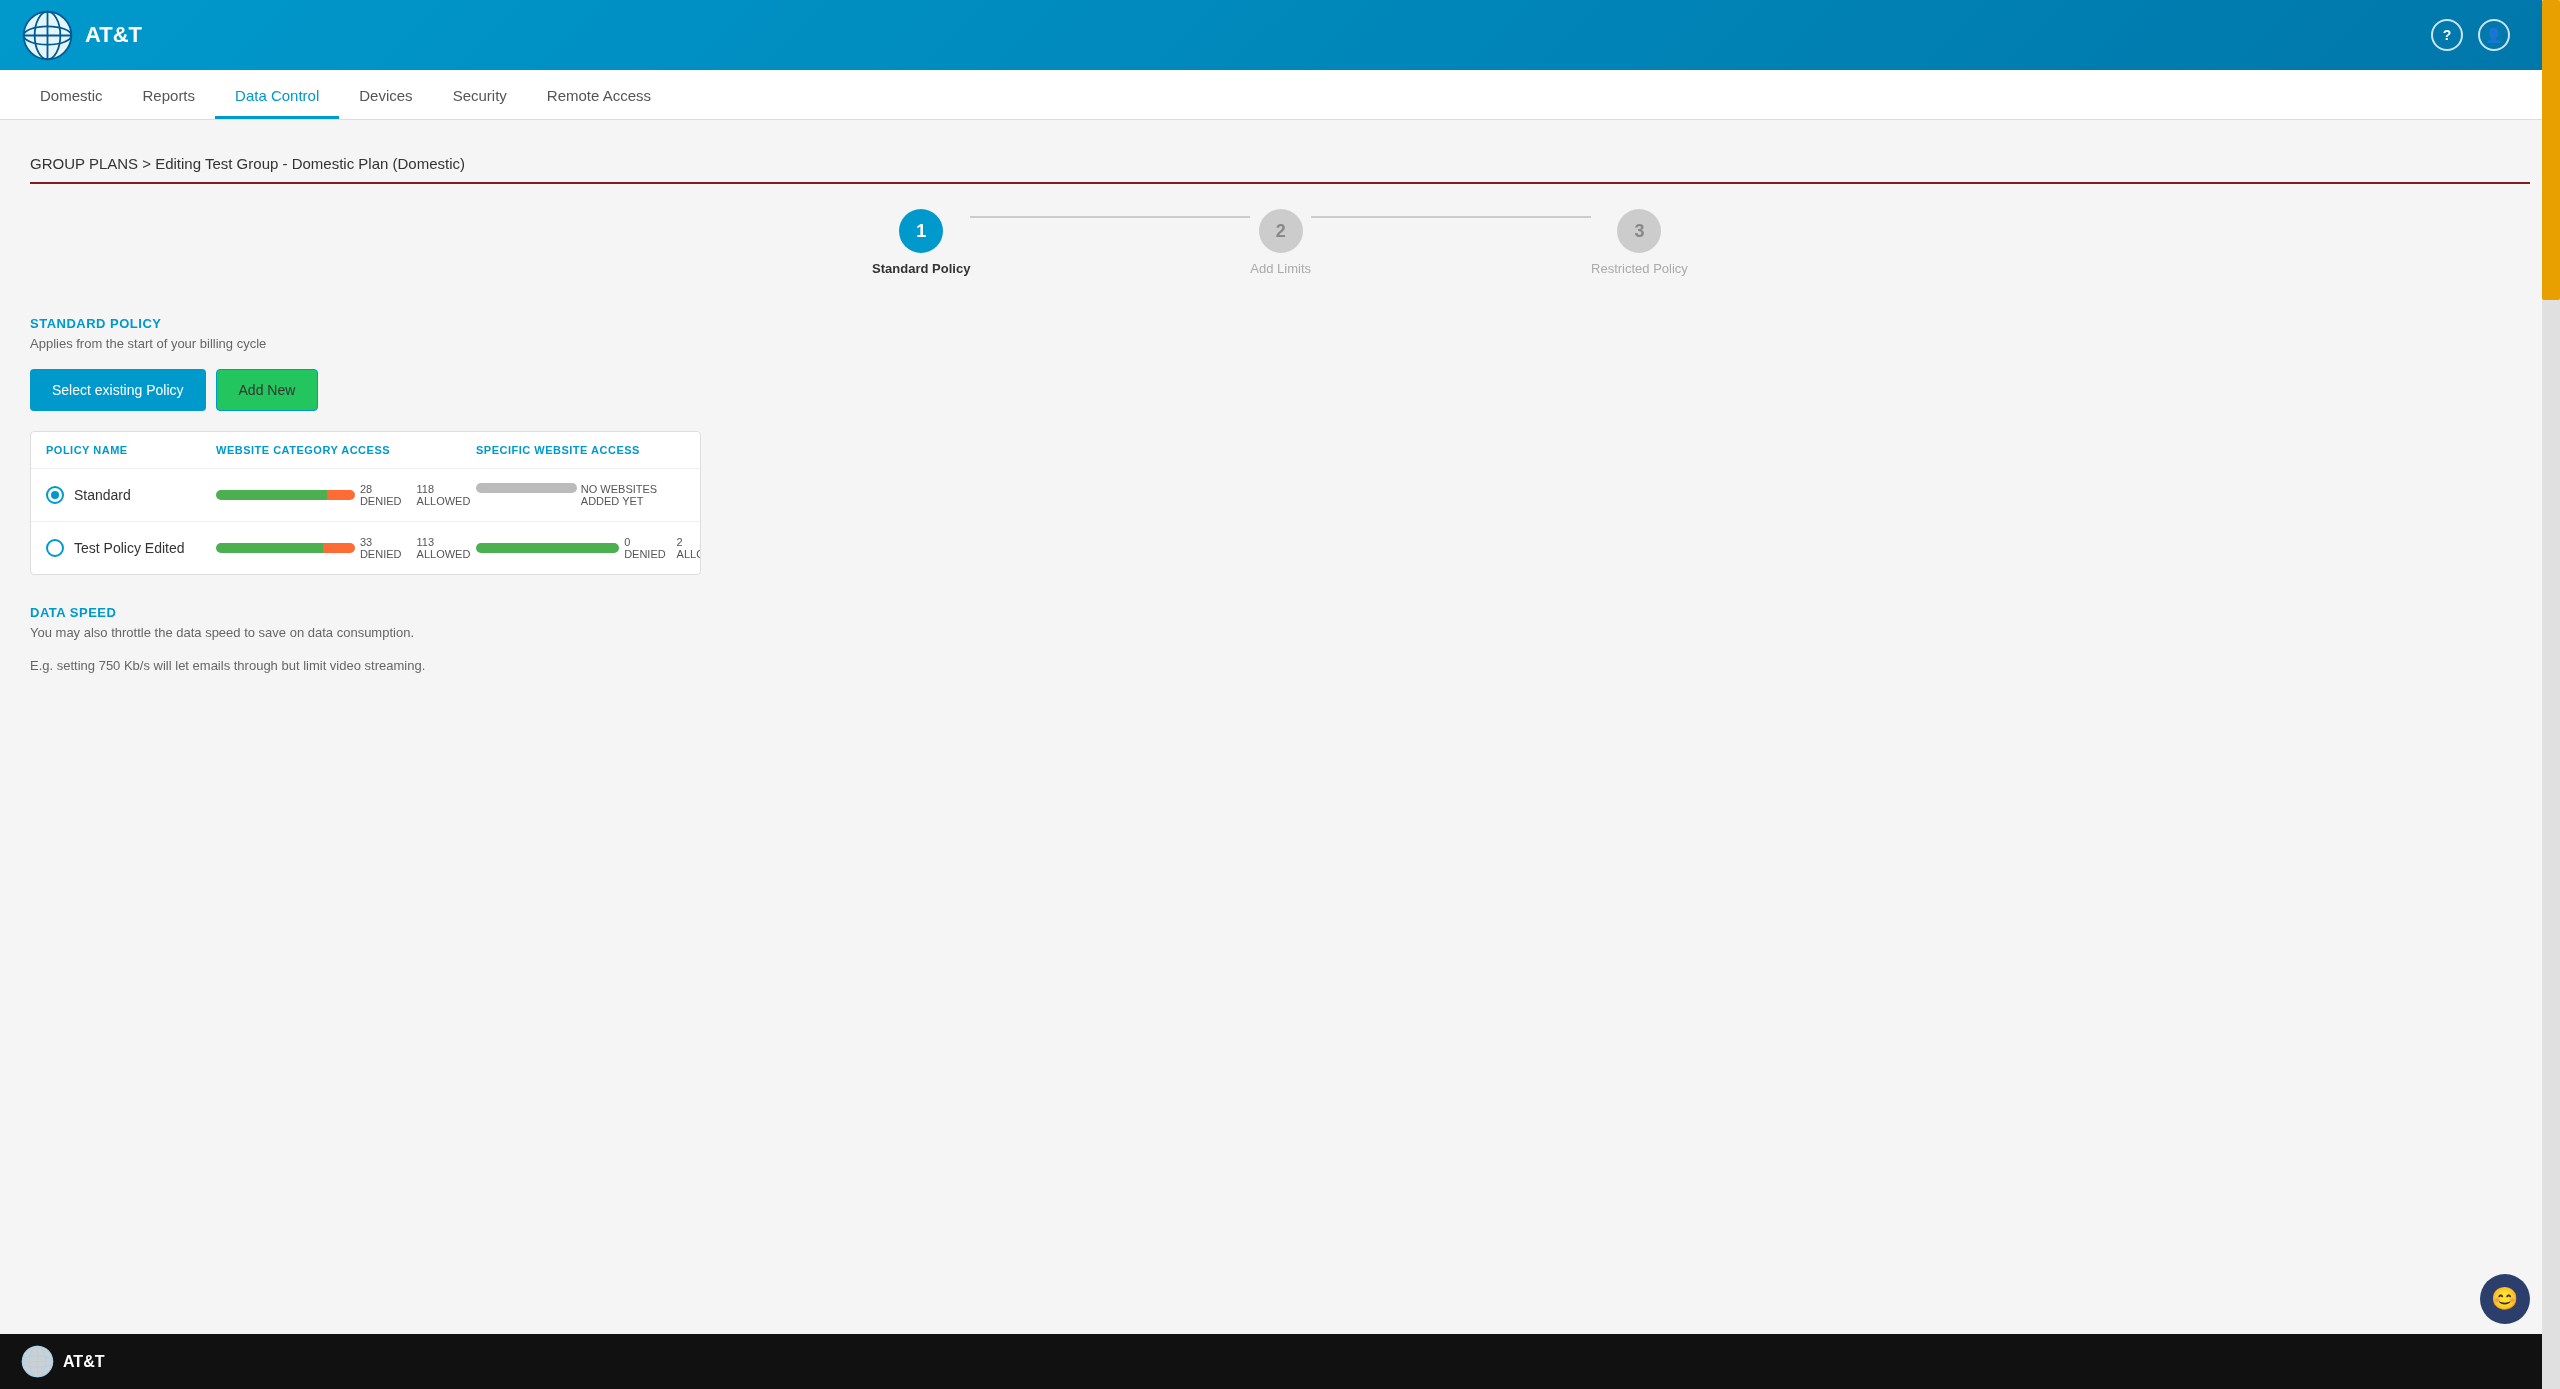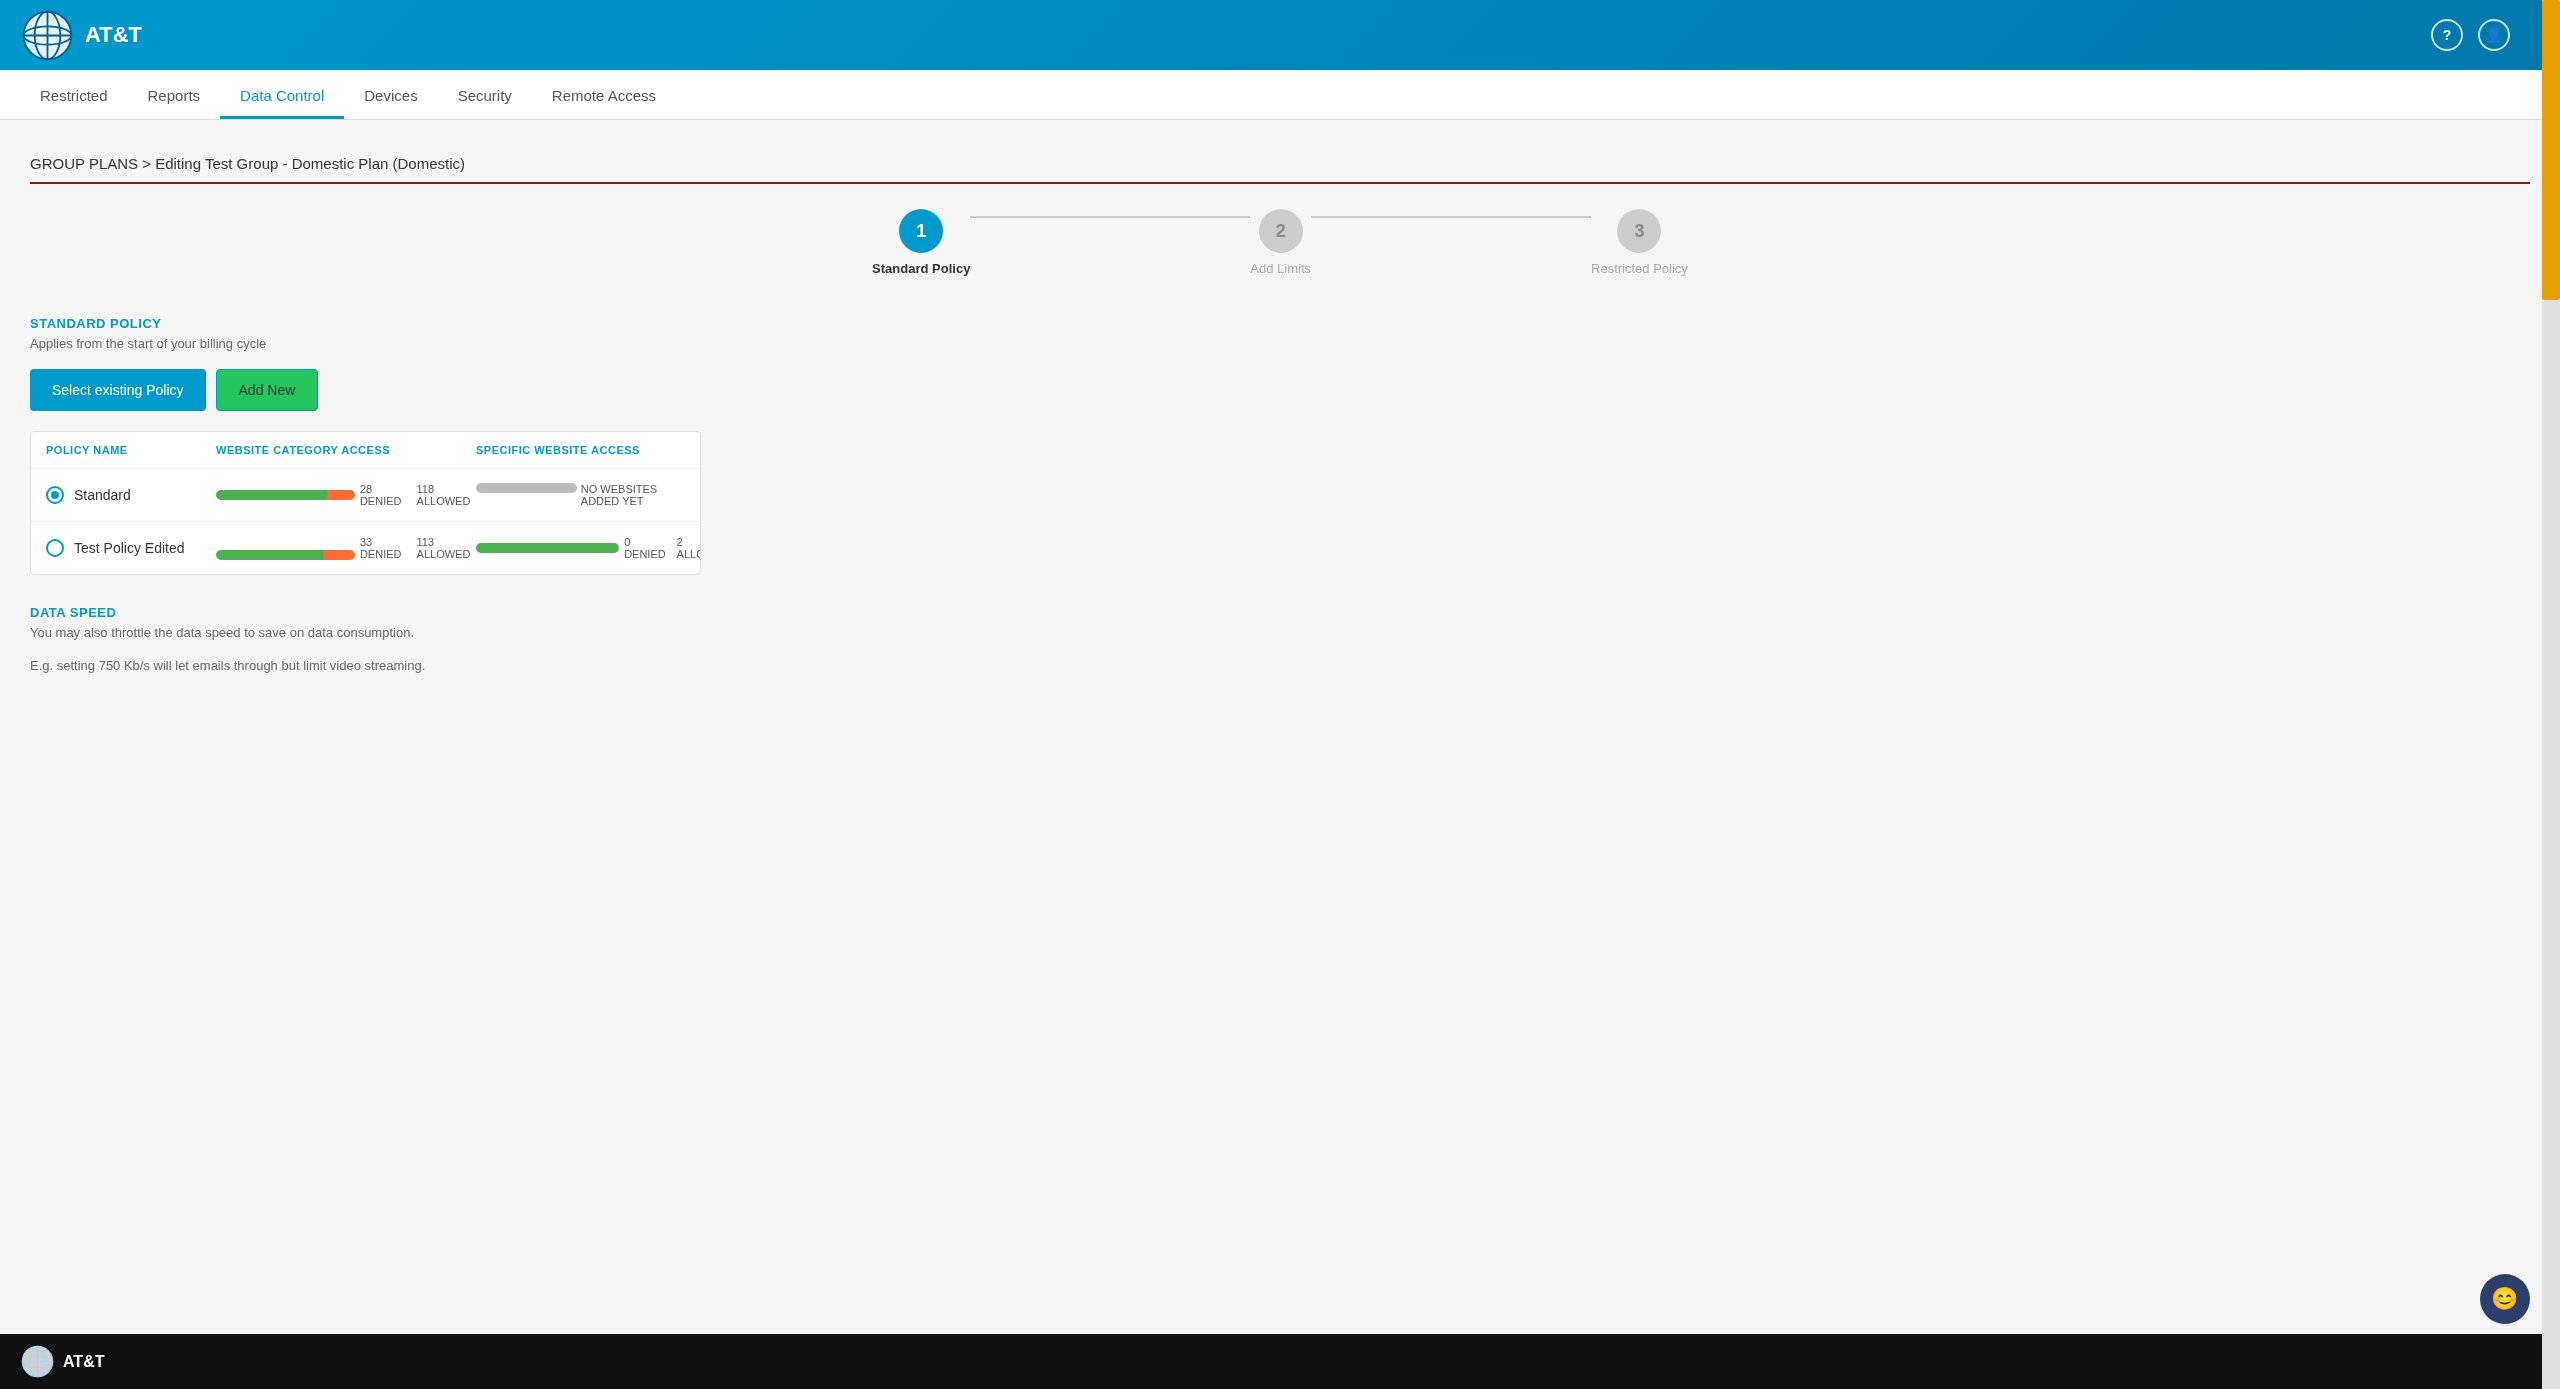--- a/index.html
+++ b/index.html
@@ -330,21 +330,21 @@
     </svg>
     <span style="color:white; font-size:22px; font-weight:bold;">AT&amp;T</span>
   </div>
   <div class="header-icons">
     <button class="header-icon-btn" style="font-size:14px; font-weight:bold;">?</button>
     <button class="header-icon-btn" style="font-size:14px;">👤</button>
   </div>
 </div>
 
 <div class="nav-bar">
-  <div class="nav-item">Restricted</div>
+  <div class="nav-item">Domestic</div>
   <div class="nav-item">Reports</div>
   <div class="nav-item active">Data Control</div>
   <div class="nav-item">Devices</div>
   <div class="nav-item">Security</div>
   <div class="nav-item">Remote Access</div>
 </div>
 
 <div class="main-content">
 
   <div class="breadcrumb">GROUP PLANS &gt; Editing Test Group - Domestic Plan (Domestic)</div>
@@ -412,21 +412,21 @@
         </div>
 
       </div>
 
       <div class="table-row">
         <div class="radio-label">
           <div class="radio-btn"></div>
           <span>Test Policy Edited</span>
         </div>
         <div class="bar-container">
-          <div style="display:flex; align-items:flex-end; gap:5px;">
+          <div style="display:flex; align-items:center; gap:5px;">
             <div class="bar-track">
               <div class="bar-green" style="width:77%;"></div>
               <div class="bar-orange" style="width:23%;"></div>
             </div>
             <span class="bar-stats">33 DENIED</span>
           </div>
           <span class="bar-stats">113 ALLOWED</span>
         </div>
         <div class="bar-container">
           <div style="display:flex; align-items:center; gap:5px;">

